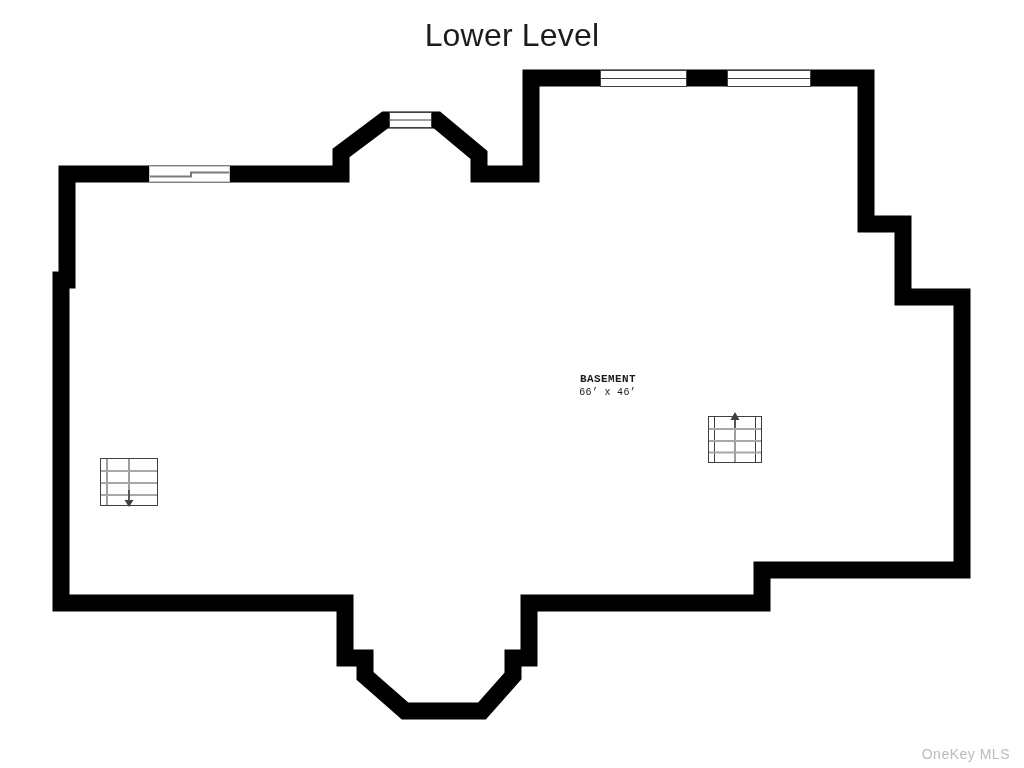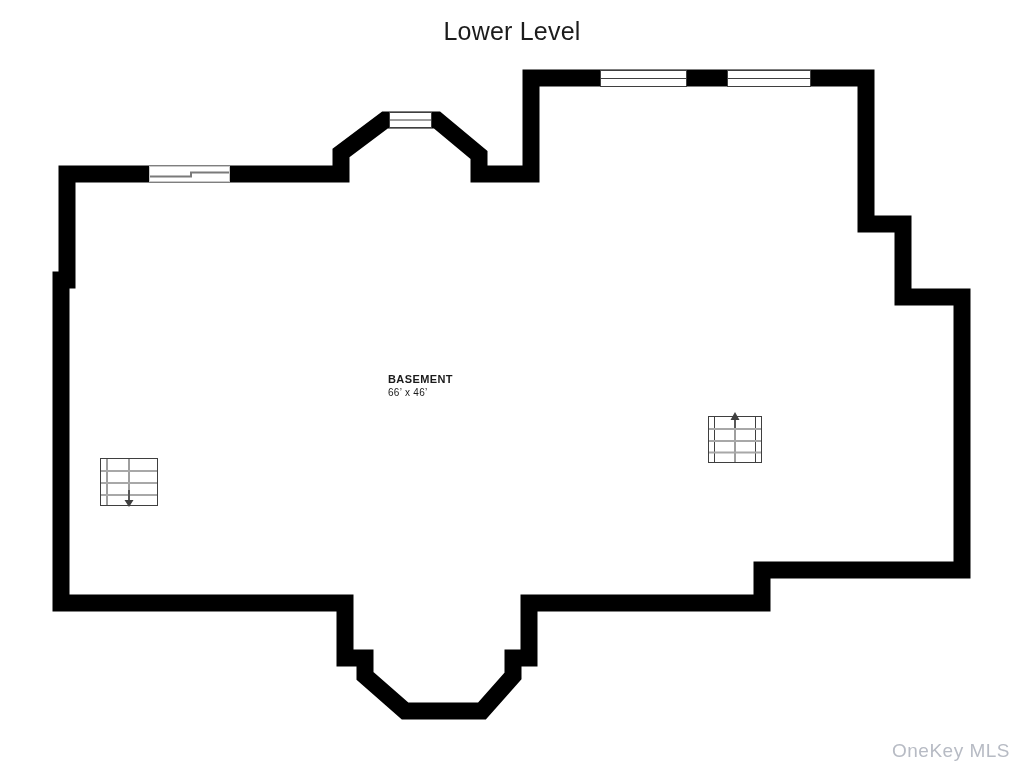--- a/index.html
+++ b/index.html
@@ -14,42 +14,42 @@
   }
   html,body{margin:0;padding:0;}
   body{
     width:1024px;height:768px;position:relative;overflow:hidden;
     background:var(--bg);
     font-family:"Liberation Sans", sans-serif;
   }
   .page-title{
     position:absolute;left:0;right:0;top:17px;
     text-align:center;
-    font-size:25px;color:#1c1c1c;letter-spacing:0.2px;
+    font-size:32px;color:#1c1c1c;letter-spacing:0.2px;
   }
   .plan-svg{position:absolute;left:0;top:0;}
   .wall{fill:none;stroke:var(--wall);stroke-width:17;stroke-linejoin:miter;}
   .win-rect{fill:#ffffff;stroke:var(--detail);stroke-width:1;}
   .win-line{stroke:var(--detail);stroke-width:1;}
   .door-rect{fill:#ffffff;stroke:var(--door_frame);stroke-width:1;}
   .door-line{stroke:var(--door);stroke-width:2;fill:none;}
   .stair-rect{fill:#ffffff;stroke:var(--detail);stroke-width:1;}
   .stair-v{stroke:var(--detail);stroke-width:1;}
   .stair-h{stroke:var(--tread);stroke-width:2;}
   .stair-arrow{stroke:var(--detail);stroke-width:1.5;fill:none;}
   .stair-head{fill:var(--detail);stroke:none;}
   .room-label{
-    position:absolute;left:388px;width:260px;top:373px;
-    text-align:left;color:var(--text);
+    position:absolute;left:376px;width:260px;top:373px;
+    text-align:right;color:var(--text);font-family:Liberation Mono, monospace;
   }
   .room-name{font-size:11px;font-weight:600;letter-spacing:0.4px;}
   .room-dims{font-size:10px;margin-top:2px;letter-spacing:0.3px;}
   .watermark{
     position:absolute;right:14px;bottom:6px;
-    font-size:19px;color:var(--watermark);letter-spacing:0.5px;
+    font-size:14px;color:var(--watermark);letter-spacing:0.5px;
   }
 </style>
 </head>
 <body>
 
 <div class="page-title">Lower Level</div>
 
 <svg class="plan-svg" width="1024" height="768" viewBox="0 0 1024 768">
 
   <path class="wall" d="M67,174 H341 V153 L385,120 H437 L479,155 V174 H531 V78 H866 V224 H903 V297 H962 V570 H762 V603 H529 V658 H513 V676 L482,711 H405 L365,676 V658 H345 V603 H61 V280 H67 Z"></path>

